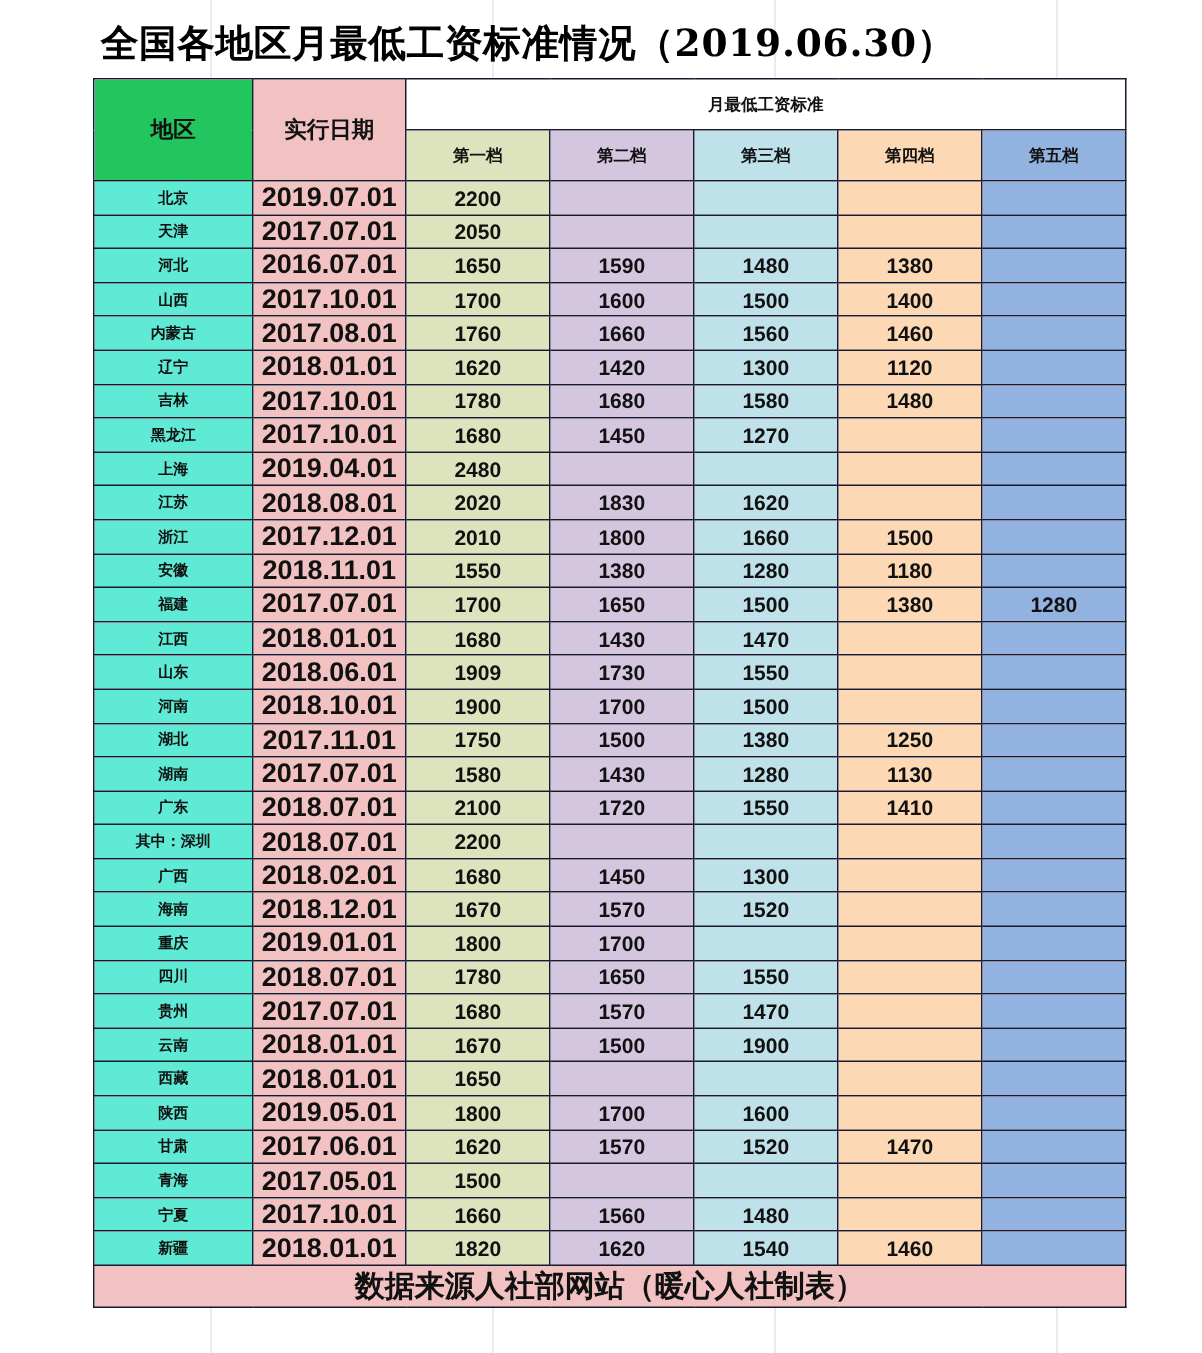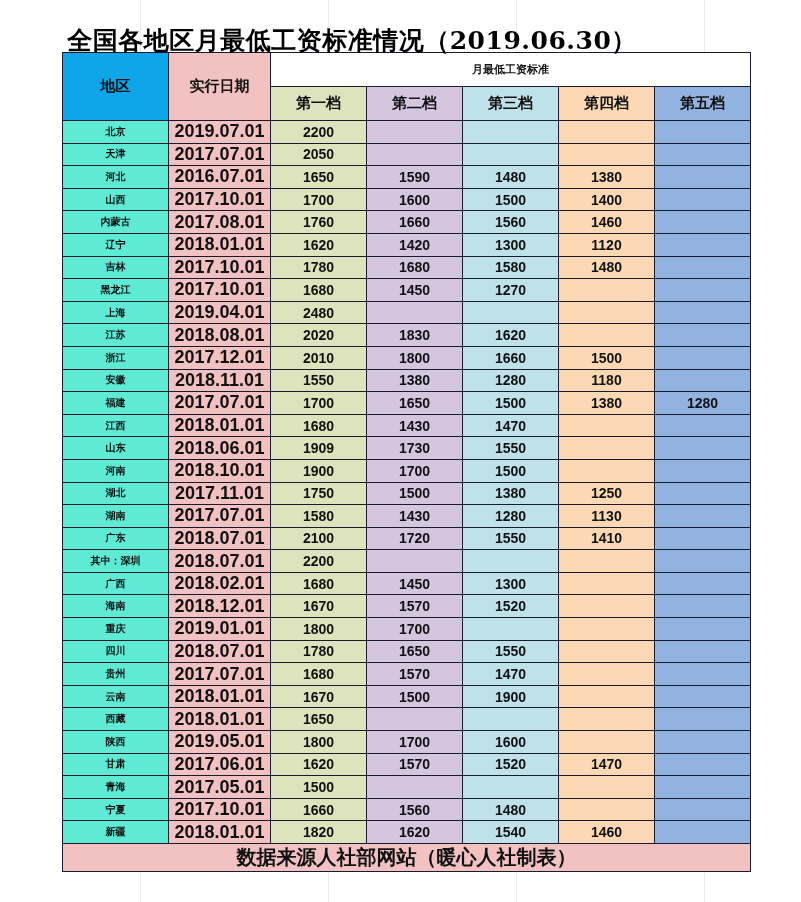--- a/index.html
+++ b/index.html
@@ -22,21 +22,21 @@
     width: 801px; height: 902px;
     background-image:
       linear-gradient(to right, #d9d9d9 1px, transparent 1px);
     background-size: 188px 100%;
     background-position: -48px 0;
     opacity: .55;
     z-index: 0;
   }
   .title {
     position: absolute;
-    left: 0; top: 24px;
+    left: 0; top: 12px;
     width: 704px;
     text-align: center;
     font-family: "DejaVu Serif", "Liberation Serif", serif;
     font-size: 25px;
     font-weight: bold;
     letter-spacing: .5px;
     color: #000000;
     z-index: 3;
     white-space: nowrap;
   }
@@ -62,40 +62,40 @@
   col.c-region { width: 106px; }
   col.c-date   { width: 102px; }
   col.c-t1     { width: 96px; }
   col.c-t2     { width: 96px; }
   col.c-t3     { width: 96px; }
   col.c-t4     { width: 96px; }
   col.c-t5     { width: 96px; }
 
   
   th.h-region {
-    background: #0ea5e9;
+    background: #22c55e;
     font-family: "DejaVu Serif", "Liberation Serif", serif;
     font-size: 15px;
     height: 68px;
   }
   th.h-date {
     background: #f2c2c2;
     font-family: "DejaVu Serif", "Liberation Serif", serif;
     font-size: 15px;
     height: 68px;
   }
   th.h-group {
     background: #ffffff;
     font-family: "DejaVu Serif", "Liberation Serif", serif;
     font-size: 11px;
     height: 34px;
   }
   th.h-tier {
     font-family: "DejaVu Serif", "Liberation Serif", serif;
-    font-size: 15px;
+    font-size: 11px;
     height: 34px;
   }
   th.t1, td.t1 { background: #dde3bd; }
   th.t2, td.t2 { background: #d5c6e0; }
   th.t3, td.t3 { background: #bfe2ea; }
   th.t4, td.t4 { background: #fcd9b4; }
   th.t5, td.t5 { background: #92b3e0; }
 
   
   tbody tr { height: 22.6px; }

